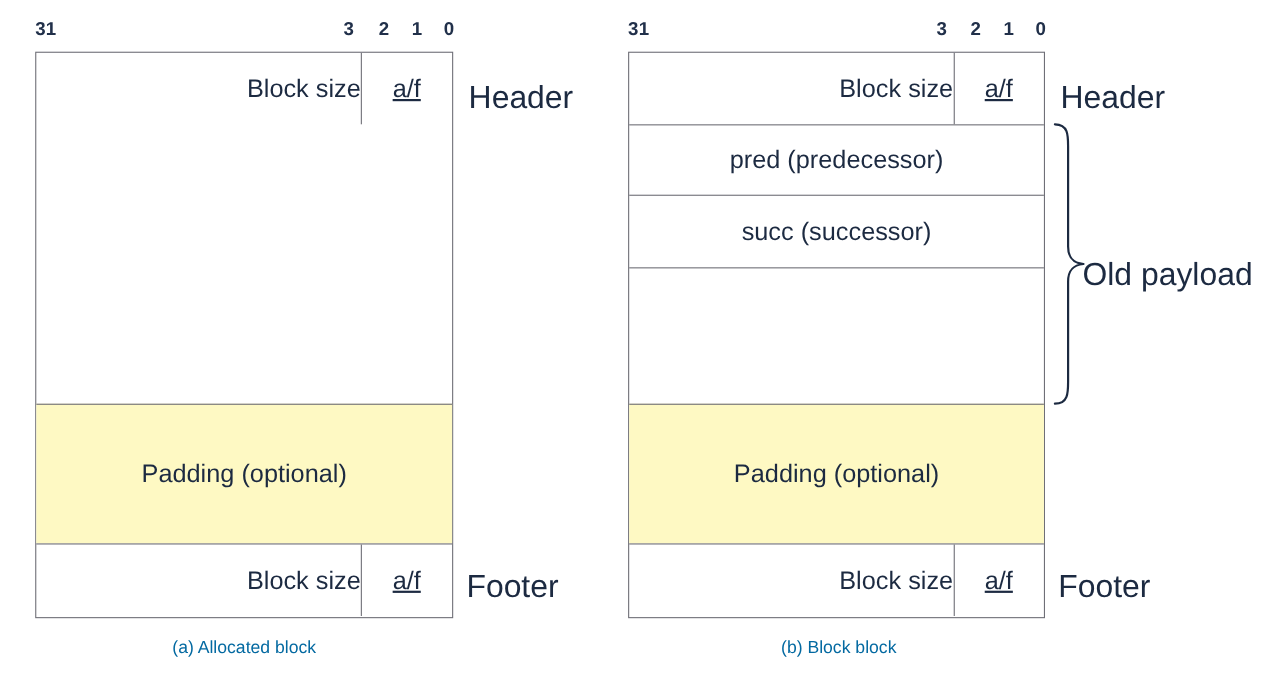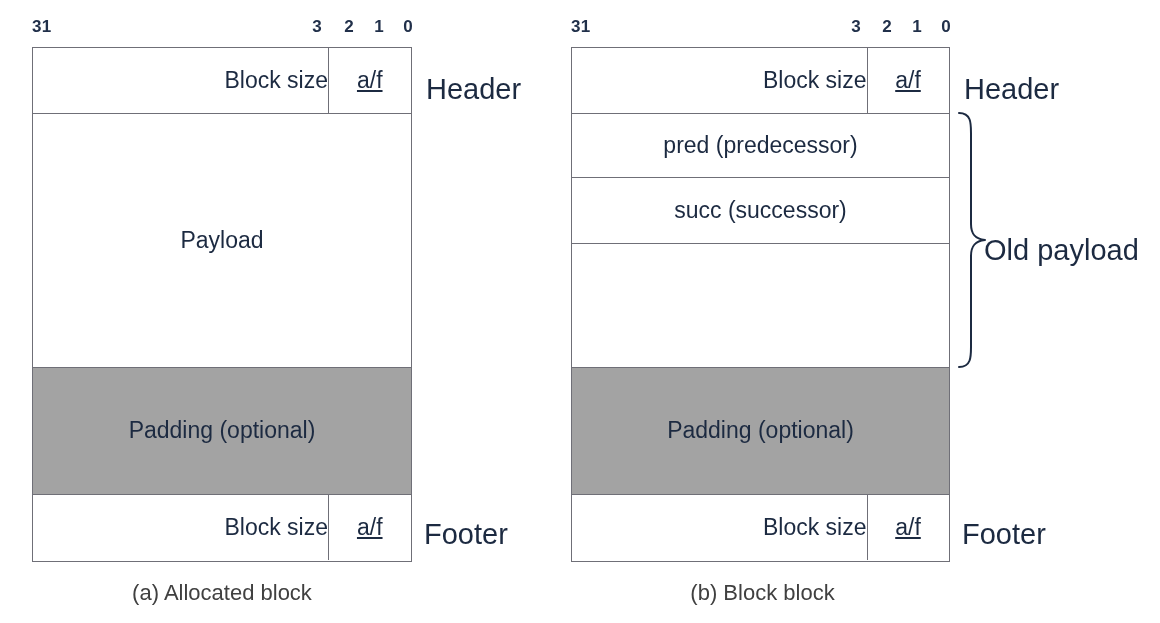--- a/index.html
+++ b/index.html
@@ -49,21 +49,21 @@
     position: absolute;
     left: 0;
     right: 0;
     box-sizing: border-box;
     display: flex;
     align-items: center;
     justify-content: center;
   }
   .row.sep-top { border-top: 1.5px solid #6f6f77; }
   .row.pad {
-    background: #a3a3a3;
+    background: #fef9c3;
   }
   .cell-main {
     position: relative;
     height: 100%;
     display: flex;
     align-items: center;
     justify-content: flex-end;
     box-sizing: border-box;
   }
   .cell-flag {
@@ -86,23 +86,23 @@
   
   .sidelabel {
     position: absolute;
     font-size: 29px;
     line-height: 1;
     color: #1c2a41;
     white-space: nowrap;
   }
   .caption {
     position: absolute;
-    font-size: 22px;
+    font-size: 16px;
     line-height: 1;
-    color: #404040;
+    color: #0369a1;
     white-space: nowrap;
     text-align: center;
   }
   .brace-wrap {
     position: absolute;
   }
   .brace-wrap svg { display: block; }
 </style>
 </head>
 <body>
@@ -121,23 +121,20 @@
 
     <div class="row" style="top:0px; height:64.5px;">
       <div class="cell-main" style="width:294.5px;">
         <span class="celltext">Block size</span>
       </div>
       <div class="cell-flag" style="width:82.5px;">
         <span class="celltext">a/f</span>
       </div>
     </div>
 
-    <div class="row sep-top" style="top:64.5px; height:254px;">
-      <span class="celltext">Payload</span>
-    </div>
 
     <div class="row sep-top pad" style="top:318.5px; height:127px;">
       <span class="celltext">Padding (optional)</span>
     </div>
 
     <div class="row sep-top" style="top:445.5px; height:66.5px;">
       <div class="cell-main" style="width:294.5px;">
         <span class="celltext">Block size</span>
       </div>
       <div class="cell-flag" style="width:82.5px;">

